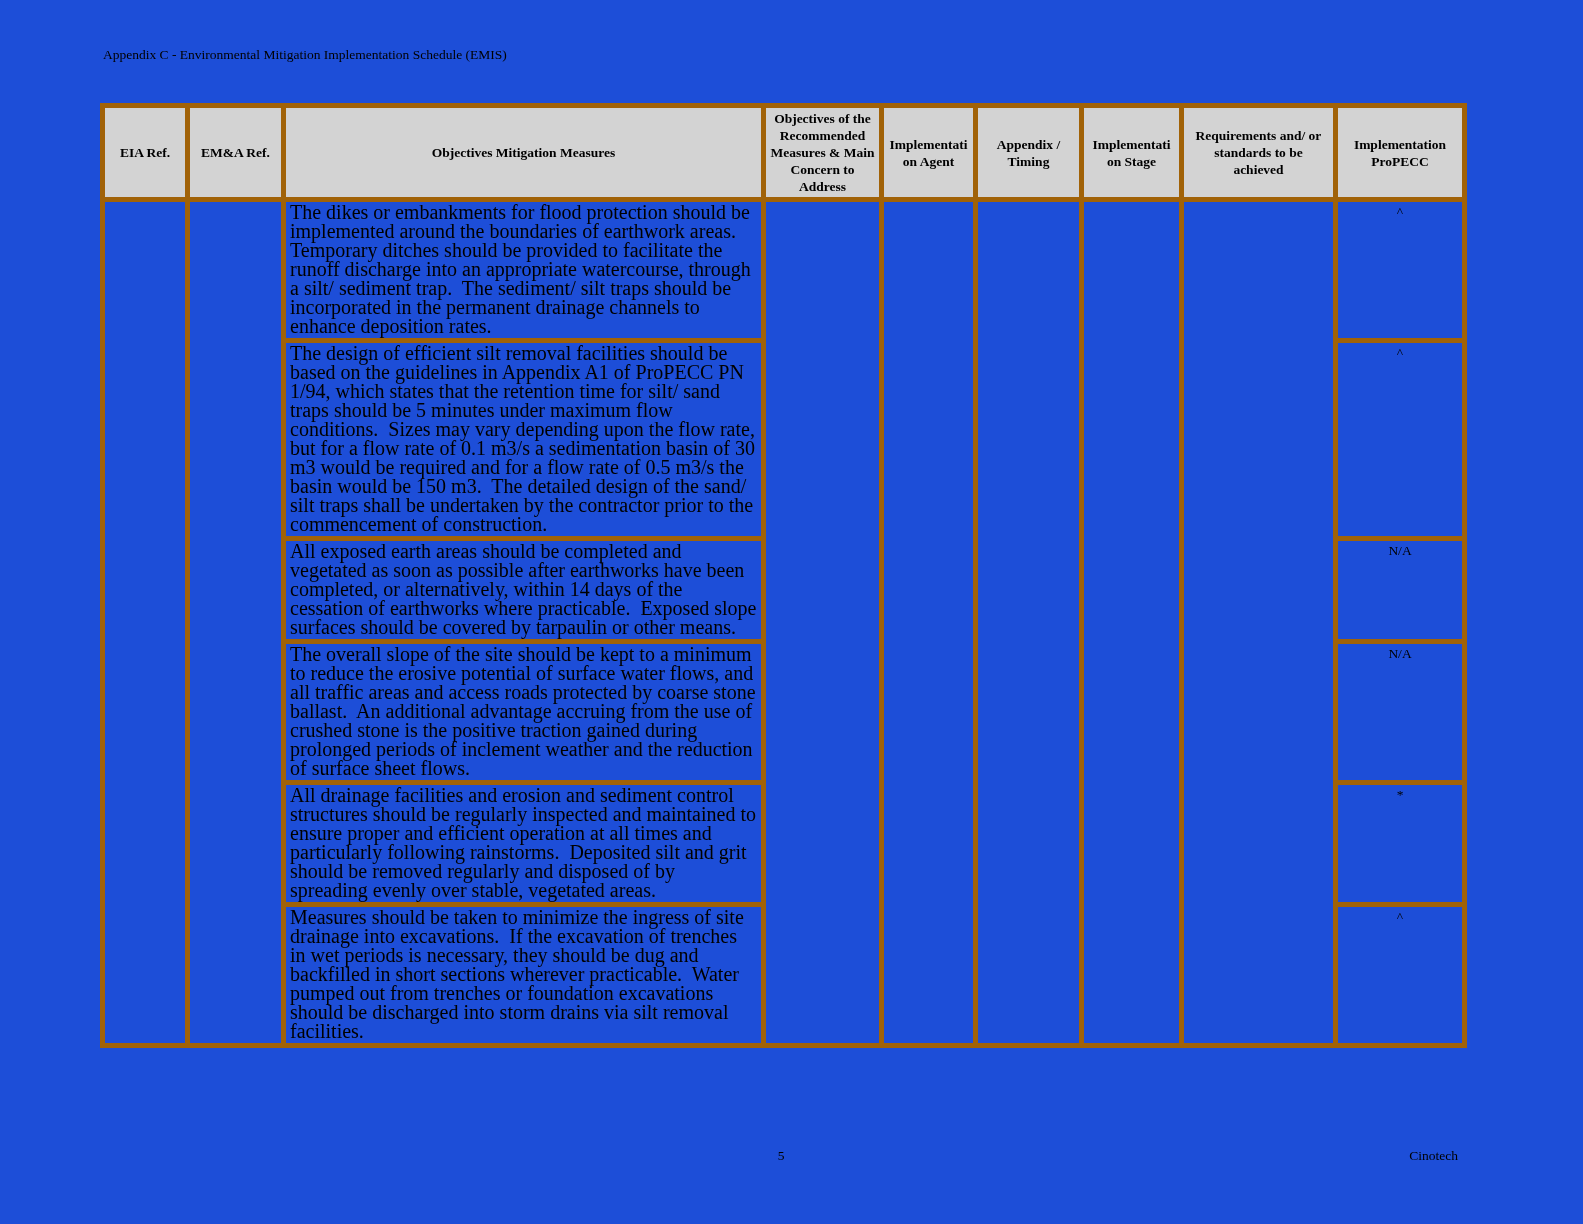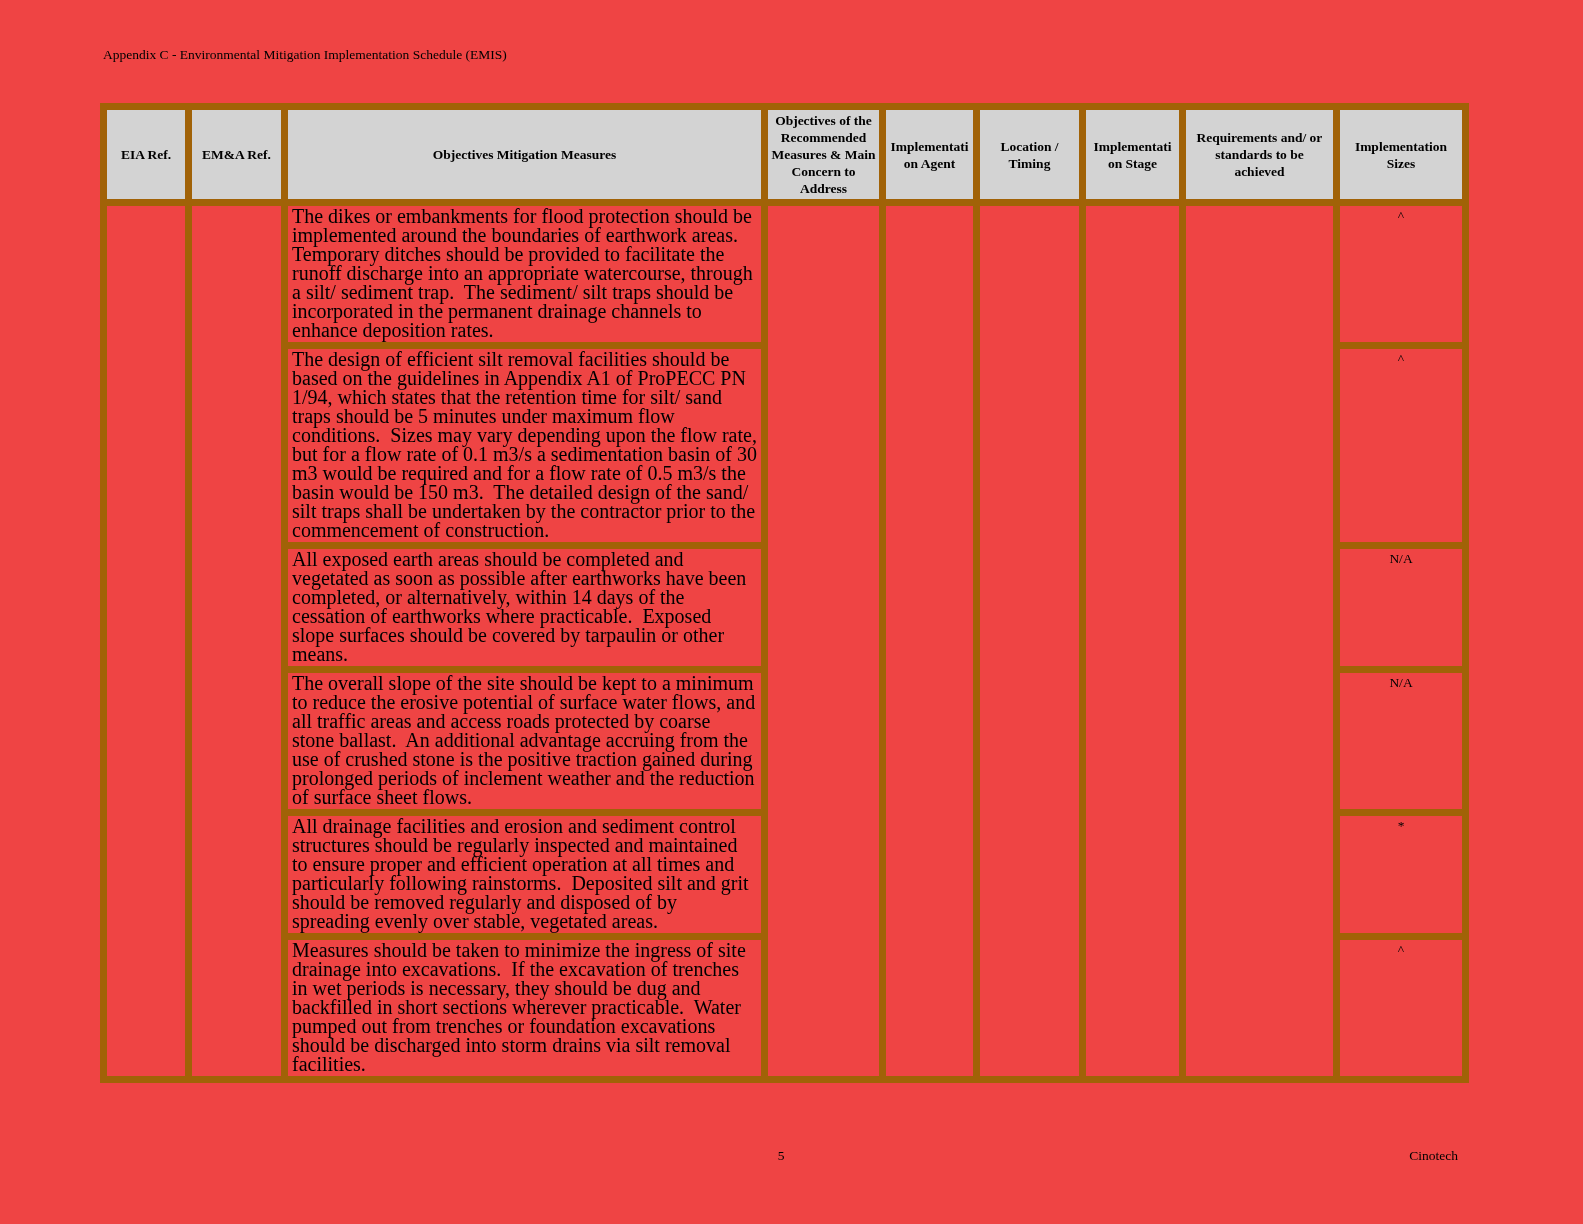--- a/index.html
+++ b/index.html
@@ -1,21 +1,21 @@
 <!DOCTYPE html>
 <html><head>
 <meta charset="utf-8">
 <style>
   * { margin: 0; padding: 0; box-sizing: border-box; }
   html, body { background: #ffffff; }
   .page {
     position: relative;
     width: 1583px;
     height: 1224px;
-    background: #ef4444;
+    background: #1d4ed8;
     color: #000000;
     font-family: "Liberation Serif", serif;
     overflow: hidden;
   }
   .doc-header {
     position: absolute;
     left: 103px;
     top: 47px;
     font-size: 13.5px;
     white-space: nowrap;
@@ -23,21 +23,21 @@
   table.emis-table {
     position: absolute;
     left: 100px;
     top: 103px;
     width: 1362px;
     border-collapse: collapse;
     table-layout: fixed;
   }
   table.emis-table th,
   table.emis-table td {
-    border: 7px solid #a16207;
+    border: 5px solid #a16207;
   }
   table.emis-table th {
     background: #d3d3d3;
     font-weight: bold;
     font-size: 13.5px;
     line-height: 17px;
     text-align: center;
     vertical-align: middle;
     white-space: pre-line;
     padding: 2px 2px;
@@ -100,29 +100,29 @@
         <th>EIA Ref.</th>
         <th>EM&amp;A Ref.</th>
         <th>Objectives Mitigation Measures</th>
         <th>Objectives of the
 Recommended
 Measures &amp; Main
 Concern to
 Address</th>
         <th>Implementati
 on Agent</th>
-        <th>Location /
+        <th>Appendix /
 Timing</th>
         <th>Implementati
 on Stage</th>
         <th>Requirements and/ or
 standards to be
 achieved</th>
         <th>Implementation
-Sizes</th>
+ProPECC</th>
       </tr>
     </thead>
     <tbody>
       <tr style="height:121px">
         <td class="empty-col" rowspan="6"></td>
         <td class="empty-col" rowspan="6"></td>
         <td class="measure-cell">The dikes or embankments for flood protection should be implemented around the boundaries of earthwork areas.  Temporary ditches should be provided to facilitate the runoff discharge into an appropriate watercourse, through a silt/ sediment trap.  The sediment/ silt traps should be incorporated in the permanent drainage channels to enhance deposition rates.</td>
         <td class="empty-col" rowspan="6"></td>
         <td class="empty-col" rowspan="6"></td>
         <td class="empty-col" rowspan="6"></td>

